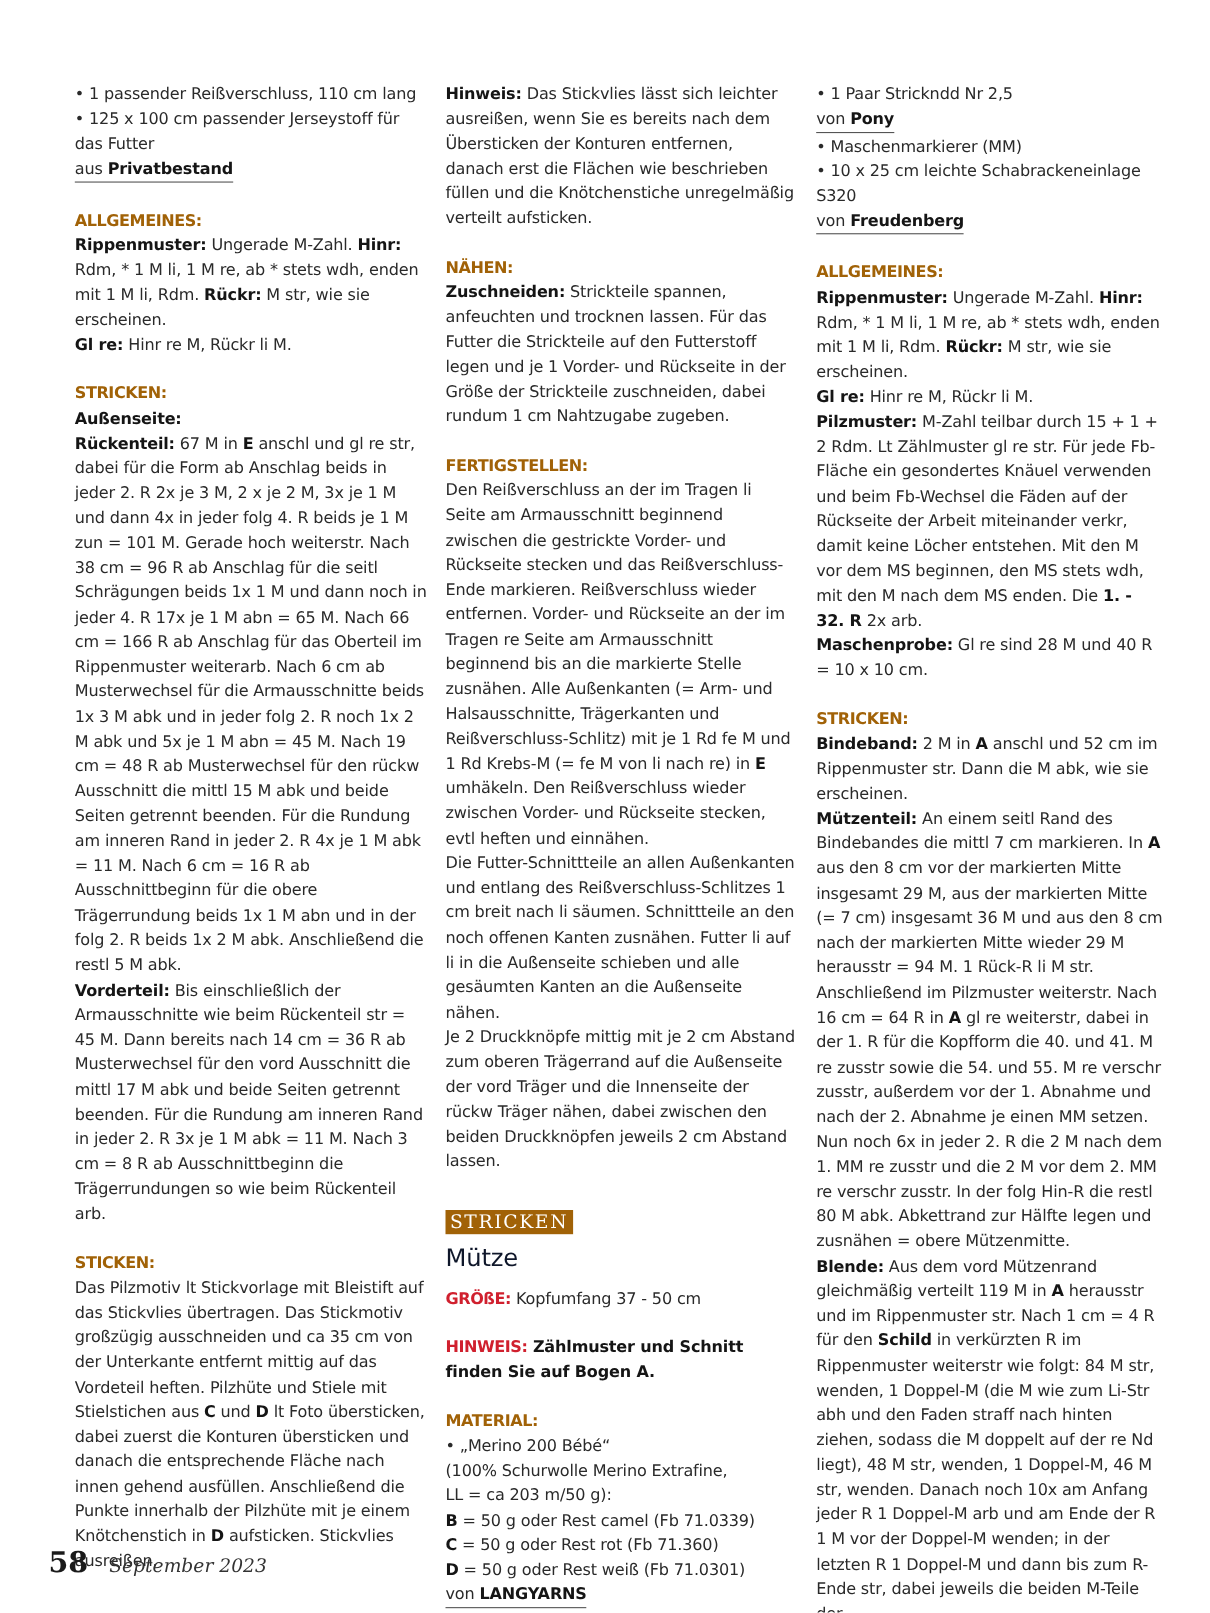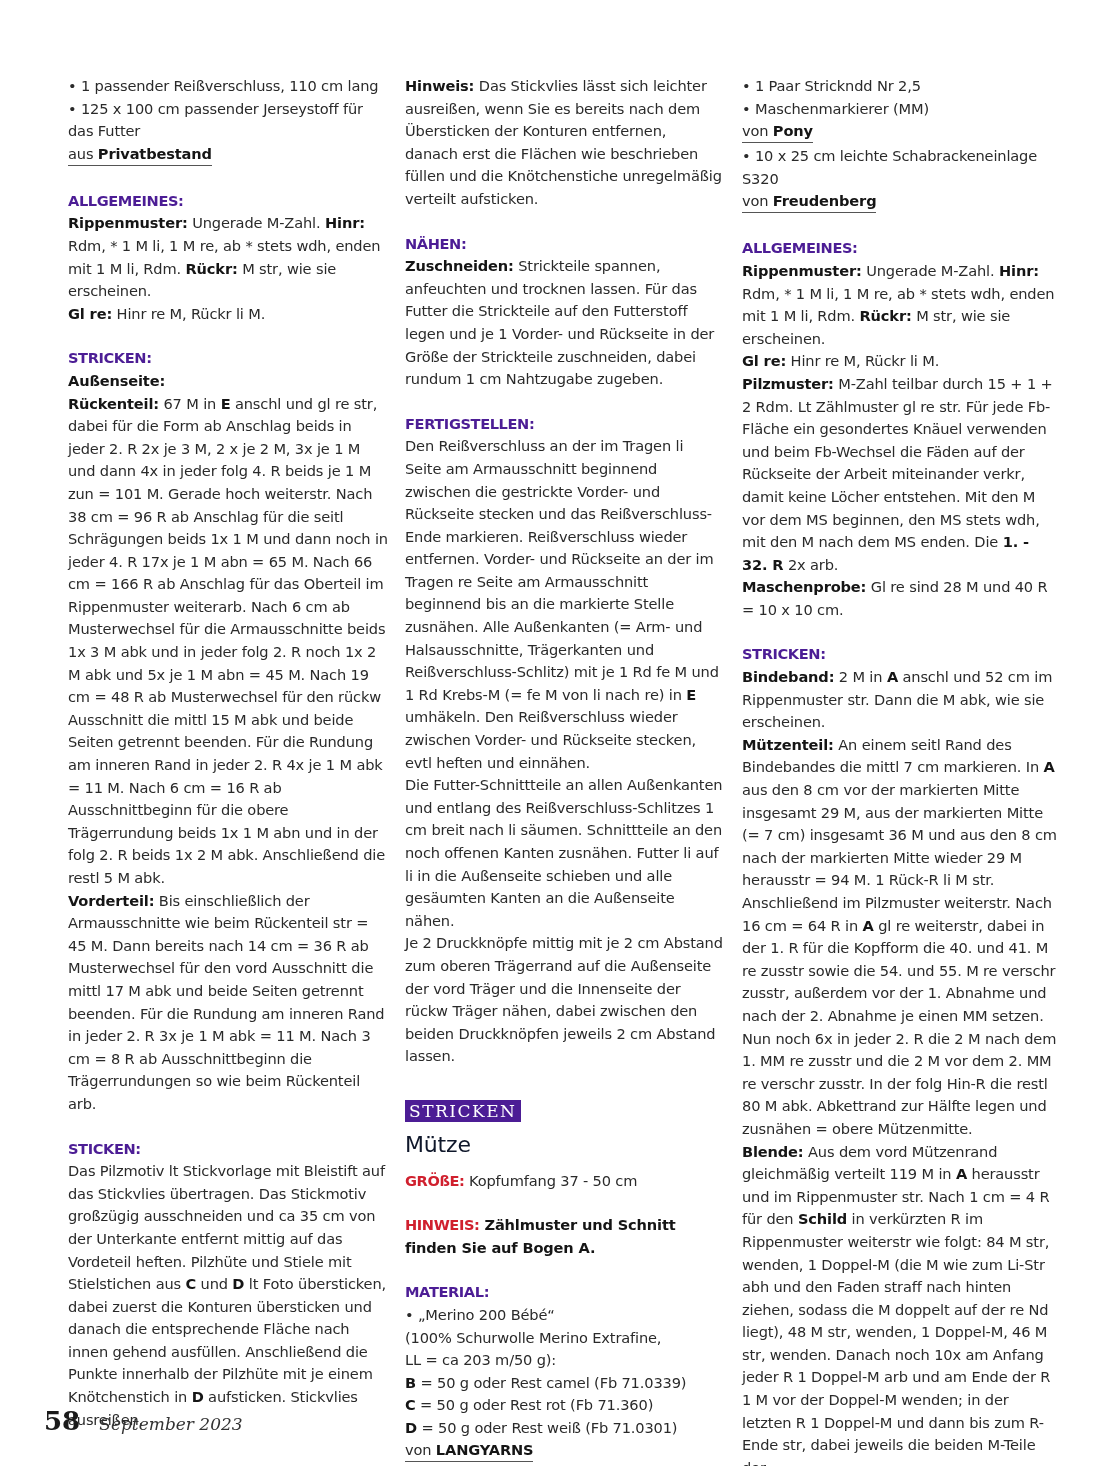--- a/index.html
+++ b/index.html
@@ -5,24 +5,24 @@
   html, body { margin: 0; padding: 0; background: #ffffff; }
   body { width: 1100px; height: 1466px; position: relative; overflow: hidden;
          font-family: "DejaVu Sans", "Liberation Sans", sans-serif; color: #2a2a2a; }
   .col { position: absolute; top: 75px; font-size: 14.6px; line-height: 22.6px; letter-spacing: -0.15px; }
   .c1 { left: 68px; width: 322px; }
   .c2 { left: 405px; width: 318px; }
   .c3 { left: 742px; width: 315px; }
   p { margin: 0; }
   .b { font-weight: bold; color: #151515; }
   .red { color: #d0202e; font-weight: bold; letter-spacing: -0.4px; text-align: center; }
-  .h { color: #4c1d95; font-weight: bold; letter-spacing: -0.4px; margin: 0; }
+  .h { color: #a16207; font-weight: bold; letter-spacing: -0.4px; margin: 0; }
   .gap { height: 22px; }
   .src { display: inline-block; border-bottom: 1.5px solid #555; padding-bottom: 1px; line-height: 20px; margin-bottom: 2px; }
-  .tag { display: inline-block; background: #4c1d95; color: #ffffff; font-family: "DejaVu Serif", "Liberation Serif", serif;
+  .tag { display: inline-block; background: #a16207; color: #ffffff; font-family: "DejaVu Serif", "Liberation Serif", serif;
          font-size: 17px; letter-spacing: 1.5px; padding: 0 4px; line-height: 22px; margin-top: 14px; }
   .title { color: #0f172a; font-size: 22px; line-height: 38px; margin: 2px 0 6px 0; font-weight: normal; }
   .footer { position: absolute; left: 44px; top: 1406px; font-family: "DejaVu Serif", "Liberation Serif", serif; }
   .pnum { font-size: 26px; font-weight: bold; color: #1a1a1a; }
   .issue { font-size: 17px; font-style: italic; color: #333; margin-left: 14px; }
 </style>
 </head>
 <body>
 
 <div class="col c1">
@@ -65,22 +65,22 @@
   <p>(100% Schurwolle Merino Extrafine,</p>
   <p>LL = ca 203 m/50 g):</p>
   <p><span class="b">B</span><span> = 50 g oder Rest camel (Fb 71.0339)</span></p>
   <p><span class="b">C</span><span> = 50 g oder Rest rot (Fb 71.360)</span></p>
   <p><span class="b">D</span><span> = 50 g oder Rest weiß (Fb 71.0301)</span></p>
   <p><span class="src"><span>von </span><span class="b">LANGYARNS</span></span></p>
 </div>
 
 <div class="col c3">
   <p>• 1 Paar Strickndd Nr 2,5</p>
+  <p><span class="src"><span>von </span><span class="b">Pony</span></span></p>
   <p>• Maschenmarkierer (MM)</p>
-  <p><span class="src"><span>von </span><span class="b">Pony</span></span></p>
   <p>• 10 x 25 cm leichte Schabrackeneinlage S320</p>
   <p><span class="src"><span>von </span><span class="b">Freudenberg</span></span></p>
   <div class="gap"></div>
   <p class="h">ALLGEMEINES:</p>
   <p><span class="b">Rippenmuster:</span><span> Ungerade M-Zahl. </span><span class="b">Hinr:</span><span> Rdm, * 1 M li, 1 M re, ab * stets wdh, enden mit 1 M li, Rdm. </span><span class="b">Rückr:</span><span> M str, wie sie erscheinen.</span></p>
   <p><span class="b">Gl re:</span><span> Hinr re M, Rückr li M.</span></p>
   <p><span class="b">Pilzmuster:</span><span> M-Zahl teilbar durch 15 + 1 + 2 Rdm. Lt Zählmuster gl re str. Für jede Fb-Fläche ein gesondertes Knäuel verwenden und beim Fb-Wechsel die Fäden auf der Rückseite der Arbeit miteinander verkr, damit keine Löcher entstehen. Mit den M vor dem MS beginnen, den MS stets wdh, mit den M nach dem MS enden. Die </span><span class="b">1. - 32. R</span><span> 2x arb.</span></p>
   <p><span class="b">Maschenprobe:</span><span> Gl re sind 28 M und 40 R = 10 x 10 cm.</span></p>
   <div class="gap"></div>
   <p class="h">STRICKEN:</p>

